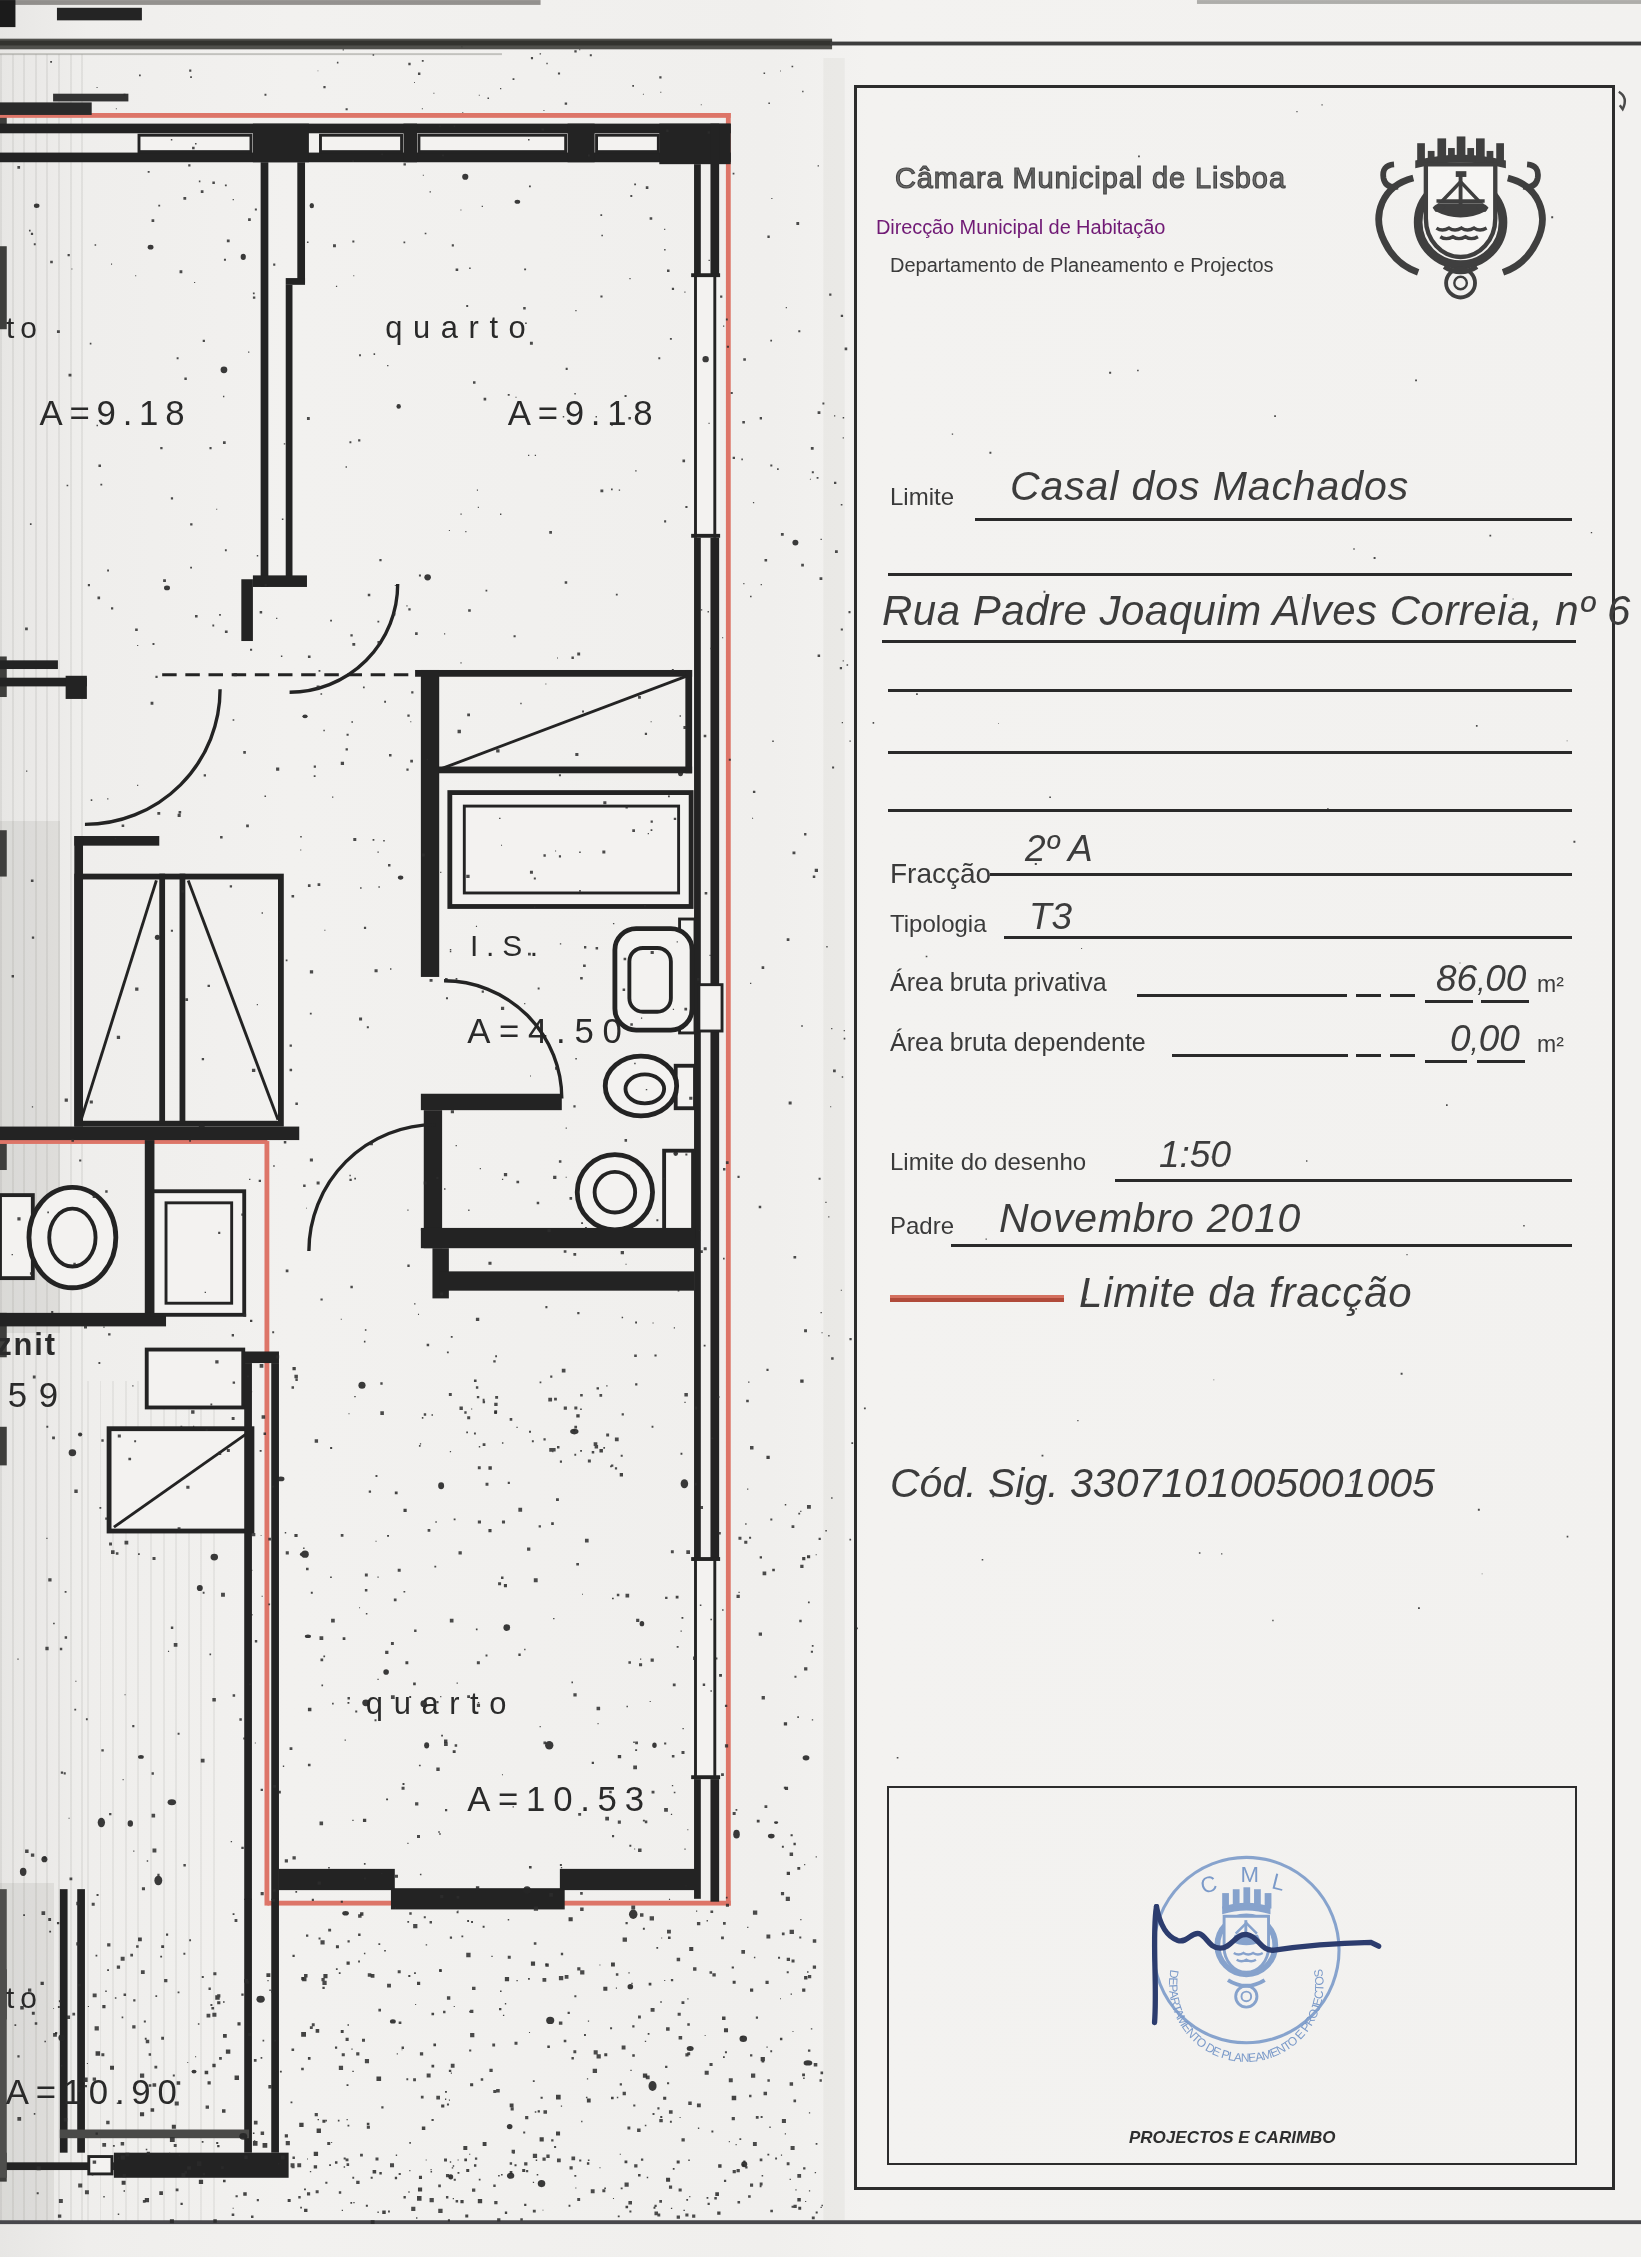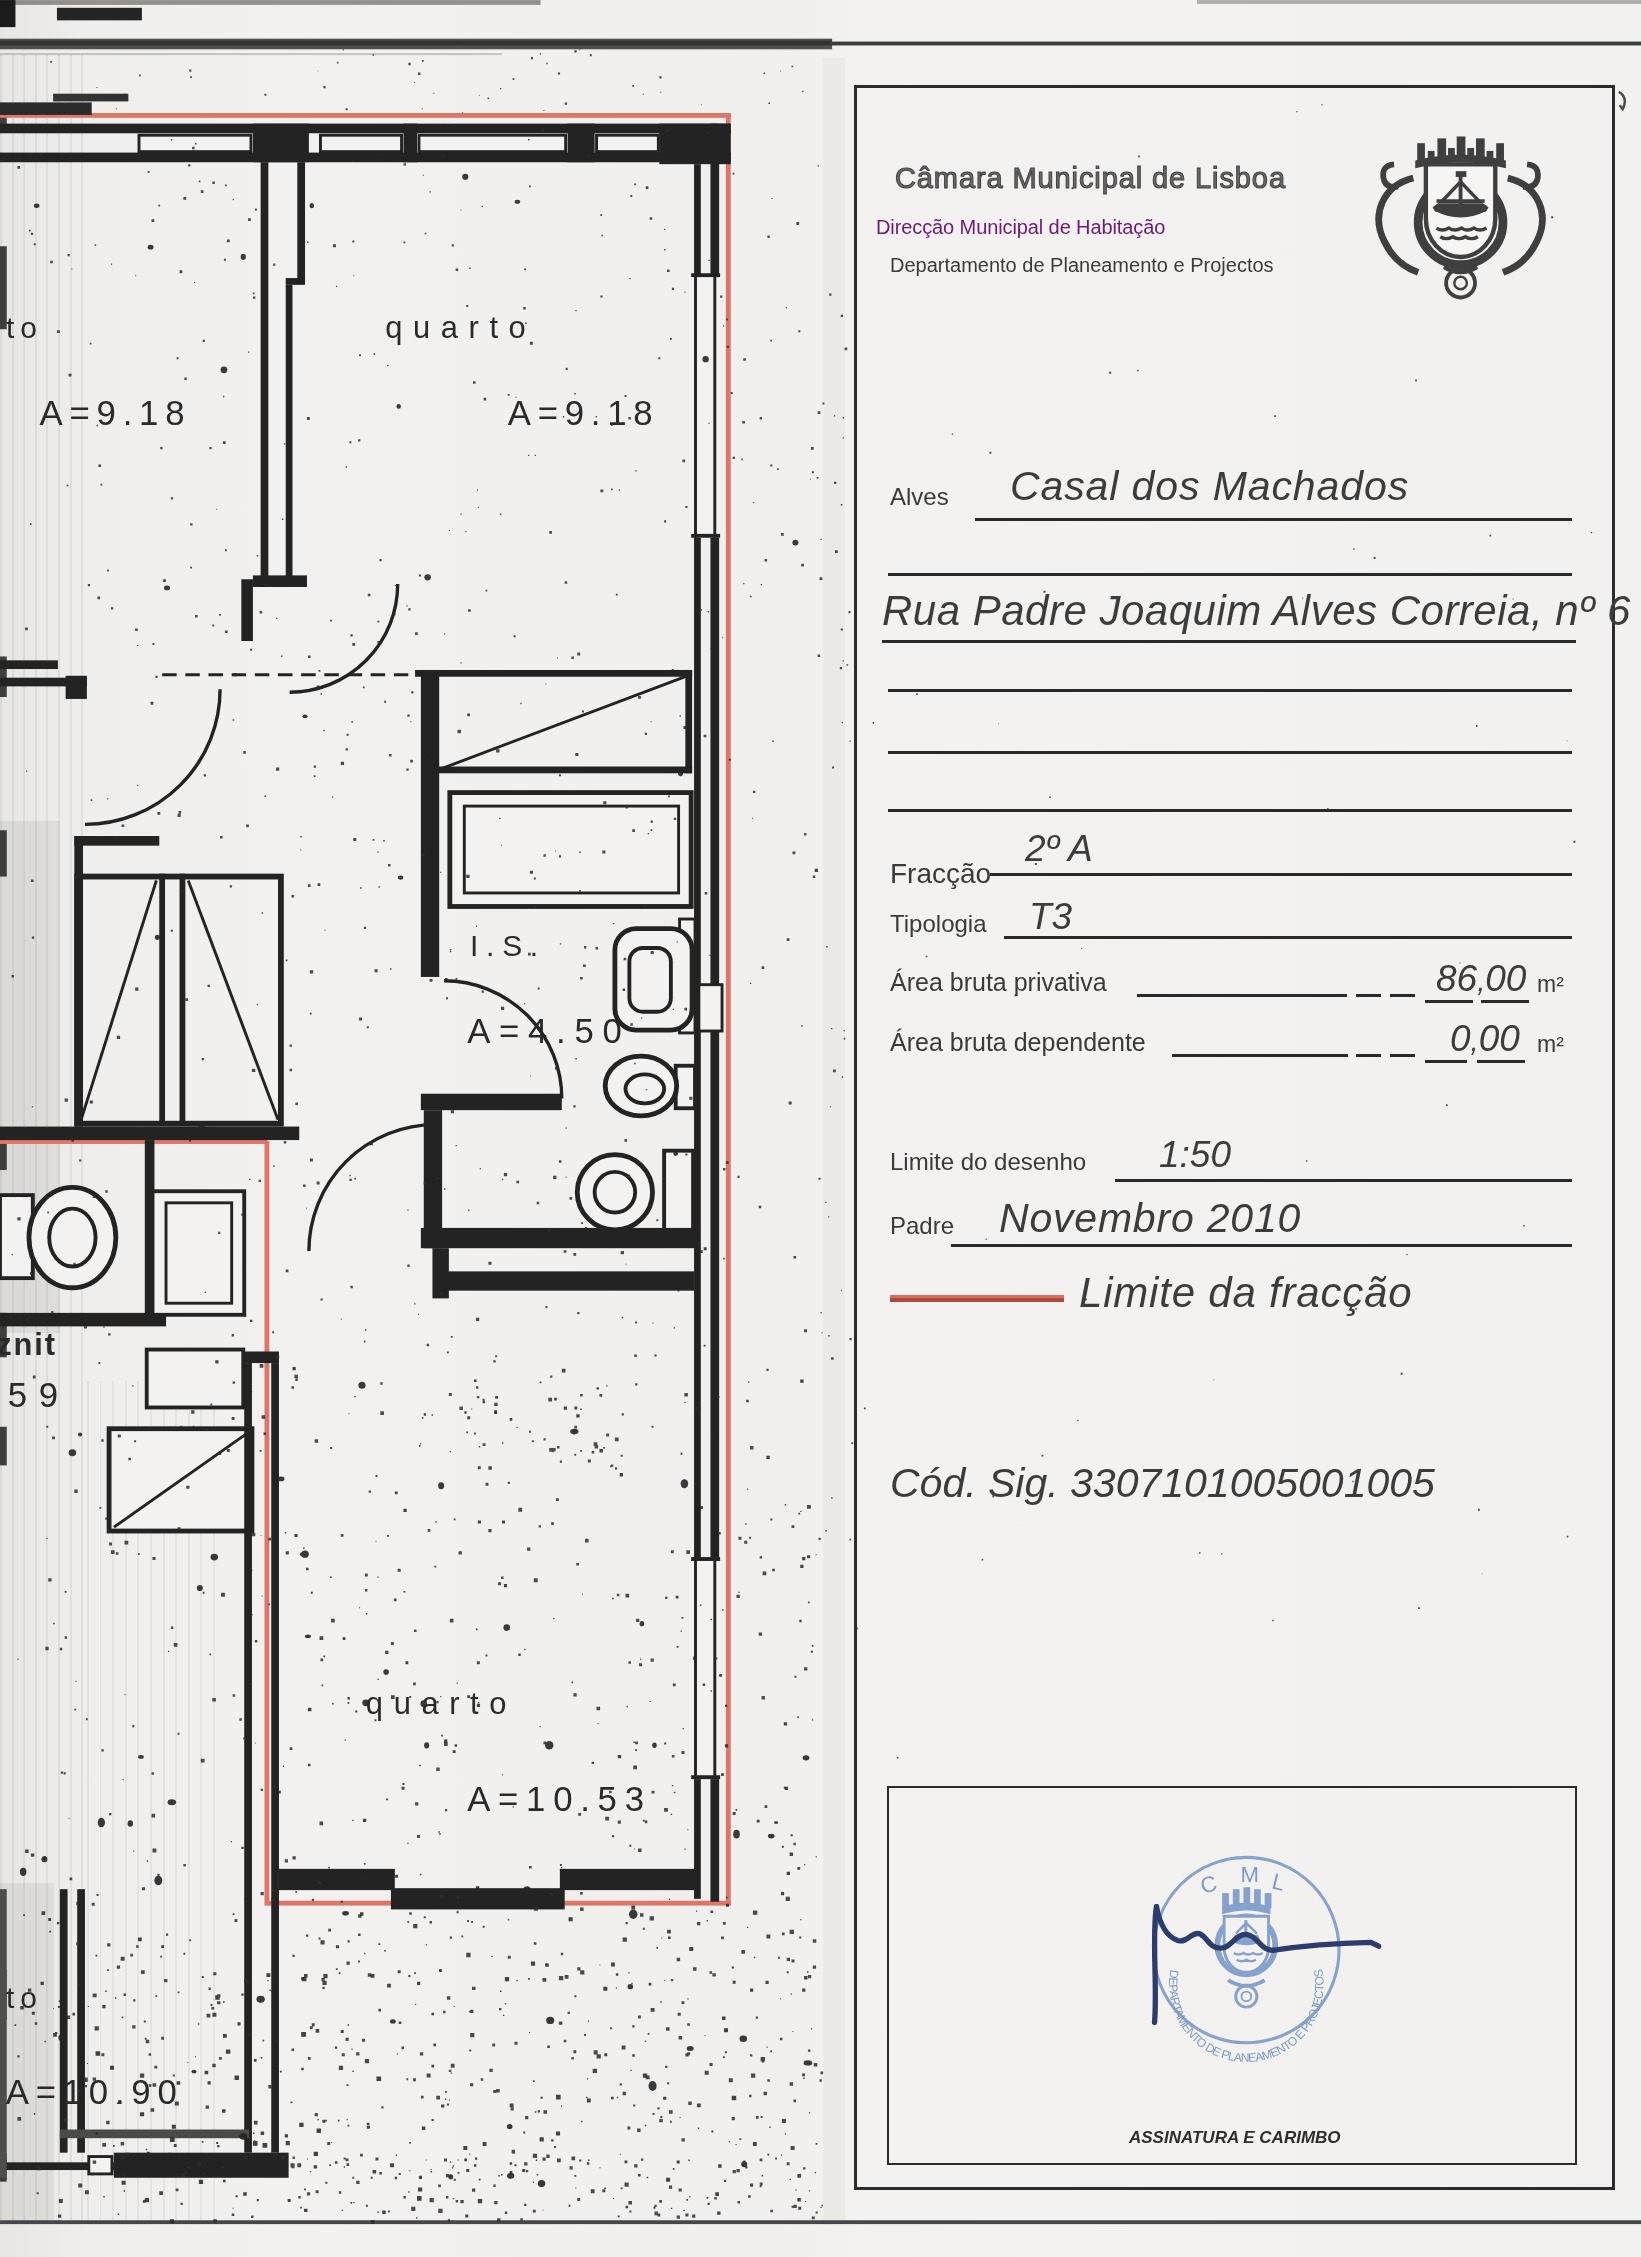--- a/index.html
+++ b/index.html
@@ -358,21 +358,21 @@
 <path d="M34 44 q-13 1 -11 14 q2 11 15 9" stroke="#3f3f3f" stroke-width="6" fill="none"></path>
 
 <path d="M152 58 C184 66 196 96 182 124 C174 141 161 151 147 156" stroke="#3f3f3f" stroke-width="7" fill="none"></path>
 <path d="M172 44 q13 1 11 14 q-2 11 -15 9" stroke="#3f3f3f" stroke-width="6" fill="none"></path>
 
 <path d="M86 150 Q103 161 120 150" stroke="#3f3f3f" stroke-width="5" fill="none"></path>
 <circle cx="103" cy="167" r="15" fill="none" stroke="#3f3f3f" stroke-width="4"></circle>
 <circle cx="103" cy="167" r="6.5" fill="none" stroke="#3f3f3f" stroke-width="2.5"></circle>
 </svg>
 
-<div class="abs lbl" style="left:890px;top:483px;font-size:24px">Alves</div>
+<div class="abs lbl" style="left:890px;top:483px;font-size:24px">Limite</div>
 
 <div class="abs hand" style="left:1010px;top:463px;font-size:41px;letter-spacing:0.9px">Casal dos Machados</div>
 
 <div class="hline" style="left:975px;top:518px;width:597px"></div>
 
 <div class="hline" style="left:888px;top:573px;width:684px"></div>
 
 <div class="abs hand" style="left:882px;top:587px;font-size:42px;letter-spacing:0.5px">Rua Padre Joaquim Alves Correia, nº 6</div>
 
 <div class="hline" style="left:882px;top:640px;width:694px"></div>
@@ -468,14 +468,14 @@
 <path d="M92 146 Q111 158 130 146" stroke-width="4"></path>
 <circle cx="111" cy="163" r="11" stroke-width="3"></circle>
 <circle cx="111" cy="163" r="5" stroke-width="2"></circle>
 </g>
 
 <path d="M 18 70 C 13 100 19 150 16 190" stroke="#2c3c6e" stroke-width="5.5" fill="none" stroke-linecap="round"></path>
 
 <path d="M 18 70 C 21 86 28 101 40 105 C 50 108 54 96 62 98 C 70 100 72 113 84 113 C 96 113 100 97 112 99 C 124 101 126 117 140 115 C 160 112 200 108 240 107 L 248 111" stroke="#2c3c6e" stroke-width="5.5" fill="none" stroke-linecap="round"></path>
 </svg>
 
-<div class="abs" style="left:1129px;top:2128px;font-size:17px;font-weight:bold;font-style:italic;color:#2e2e2e">ASSINATURA E CARIMBO</div>
+<div class="abs" style="left:1129px;top:2128px;font-size:17px;font-weight:bold;font-style:italic;color:#2e2e2e">PROJECTOS E CARIMBO</div>
 
 
 </body></html>

